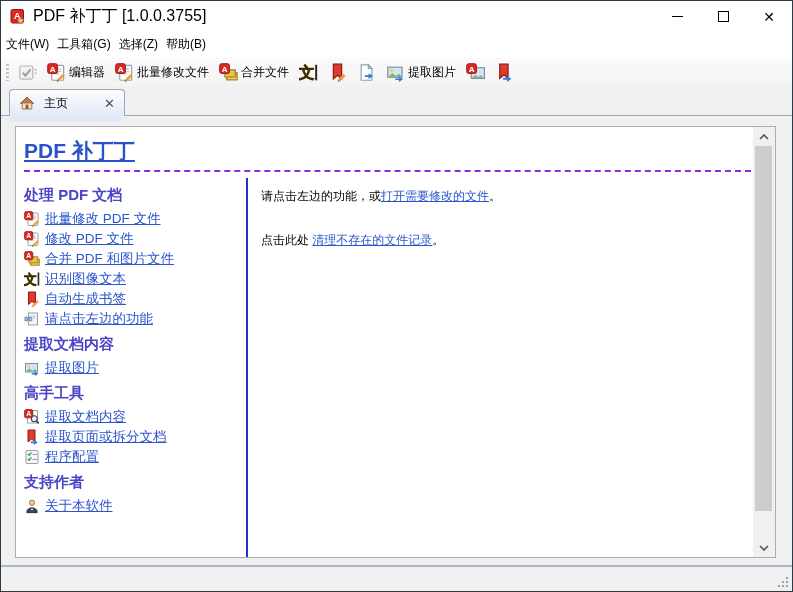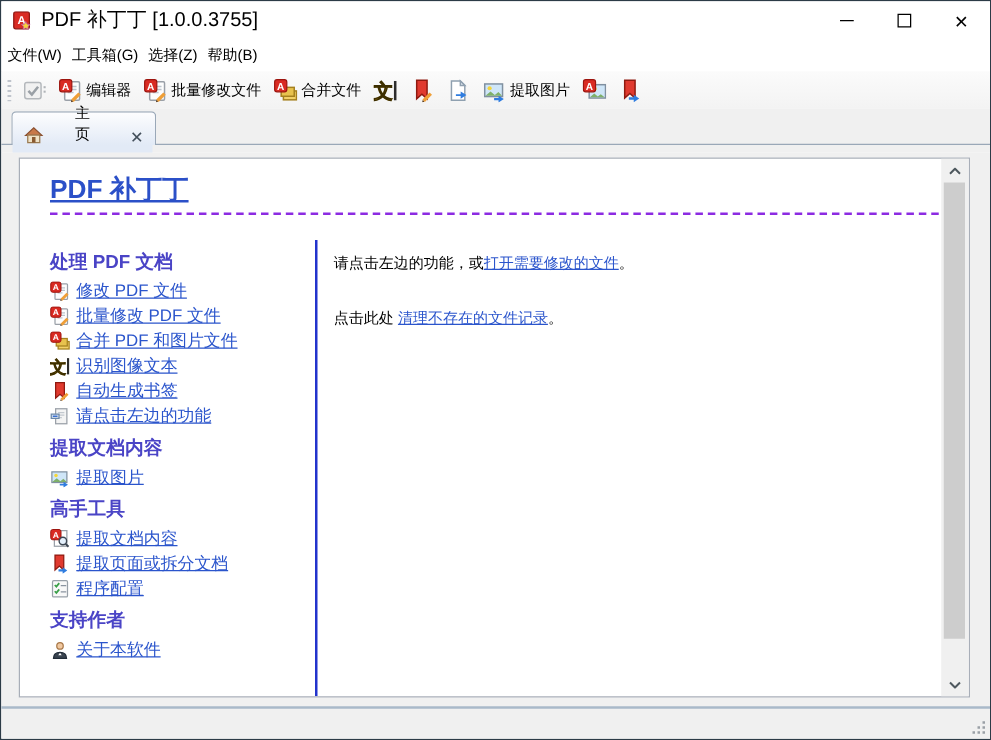--- a/index.html
+++ b/index.html
@@ -23,34 +23,34 @@
   .toolbar{height:30px;flex:none;display:flex;align-items:center;background:linear-gradient(#fbfbfb,#f3f3f3);
     font-size:12px;padding-left:2px;gap:2px;}
   .grip{width:3px;height:17px;margin:0 3px;flex:none;
     background-image:repeating-linear-gradient(#bfc4cc 0 2px,transparent 2px 4px);}
   .tool-btn{display:flex;align-items:center;gap:3px;padding:2px 4px;border-radius:2px;cursor:default;}
   .tool-btn .ico{display:flex;}
   .tool-btn .ico svg{width:19px;height:19px;display:block;}
   
   .tabstrip{height:29px;flex:none;background:#f0f0f0;display:flex;align-items:flex-end;padding-left:8px;position:relative;}
   .tabstrip::after{content:"";position:absolute;left:0;right:0;bottom:0;height:1px;background:#9aa8b8;}
-  .tab{position:relative;z-index:1;width:96px;height:26px;display:flex;align-items:flex-end;gap:25px;padding:0 9px;
+  .tab{position:relative;z-index:1;width:96px;height:26px;display:flex;align-items:center;gap:9px;padding:0 9px;
     border:1px solid #9aa8b8;border-bottom:none;border-radius:4px 4px 0 0;
     background:linear-gradient(#fdfdfe,#e2eaf6);font-size:12px;}
   .tab .ico svg{width:16px;height:16px;display:block;}
   .tab-close{margin-left:auto;color:#44505c;font-size:13px;line-height:1;}
   .tab-underlay{height:6px;flex:none;background:#f0f0f0;position:relative;}
   .tab-underlay::before{content:"";position:absolute;left:9px;top:-1px;width:112px;height:7px;background:#e2eaf6;}
   
   .content{flex:1;min-height:0;background:#f0f0f0;padding:4px 16px 7px 14px;display:flex;}
   .panel{flex:1;min-width:0;border:1px solid #a8aeb8;background:#fff;display:flex;}
-  .page{flex:1;min-width:0;padding-left:24px;overflow:hidden;display:flex;flex-direction:column;border-radius:20px;}
+  .page{flex:1;min-width:0;padding-left:8px;overflow:hidden;display:flex;flex-direction:column;border-radius:20px;}
   .page h1{margin:10px 2px 0 0;font-size:21px;font-weight:bold;color:var(--title-blue);text-decoration:underline;}
   .dashes{border:none;border-top:2px dashed var(--dash-purple);margin:5px 2px 0 0;}
-  .cols{display:flex;flex:1;min-height:0;margin-top:20px;}
+  .cols{display:flex;flex:1;min-height:0;margin-top:6px;gap:10px;}
   .left-col{width:212px;flex:none;padding-top:2px;}
   .right-col{flex:1;border-left:2px solid var(--divider-blue);padding:4px 0 0 13px;font-size:12px;}
   h2.section{margin:6px 0 4px;font-size:15px;font-weight:bold;color:var(--header-blue);}
   .side-link{display:flex;align-items:center;gap:5px;height:20px;font-size:13.5px;}
   .side-link .ico{display:flex;flex:none;}
   .side-link .ico svg{width:16px;height:16px;display:block;}
   a{color:var(--link-blue);text-decoration:underline;cursor:pointer;}
   .welcome-line1{margin-top:6px;}
   .welcome-line2{margin-top:27px;}
   
@@ -232,34 +232,34 @@
                 <span class="ico">
                   <svg viewBox="0 0 16 16">
                     <rect x="4" y="2" width="10" height="12.5" rx="0.8" fill="#fdfdfd" stroke="#9aa0a8"></rect>
                     <path d="M6 5.2h6M6 7.2h6M6 9.2h4" stroke="#bcc4cc" stroke-width="1"></path>
                     <rect x="0.6" y="0.6" width="8.2" height="8.2" rx="1.6" fill="#d92b23" stroke="#9c140e" stroke-width="0.8"></rect>
                     <text x="4.7" y="7.4" font-size="6.8" font-weight="bold" fill="#ffffff" text-anchor="middle" font-family="sans-serif">A</text>
                     <path d="M9.2 14.8 L14 10" stroke="#ef9f38" stroke-width="2.3"></path>
                     <path d="M8.2 15.8 l1.5 -0.35 -1.1 -1.1 z" fill="#503010"></path>
                   </svg>
                 </span>
-                <a>修改 PDF 文件</a>
+                <a>批量修改 PDF 文件</a>
               </div>
               <div class="side-link">
                 <span class="ico">
                   <svg viewBox="0 0 16 16">
                     <rect x="4" y="2" width="10" height="12.5" rx="0.8" fill="#fdfdfd" stroke="#9aa0a8"></rect>
                     <path d="M6 5.2h6M6 7.2h6M6 9.2h4" stroke="#bcc4cc" stroke-width="1"></path>
                     <rect x="0.6" y="0.6" width="8.2" height="8.2" rx="1.6" fill="#d92b23" stroke="#9c140e" stroke-width="0.8"></rect>
                     <text x="4.7" y="7.4" font-size="6.8" font-weight="bold" fill="#ffffff" text-anchor="middle" font-family="sans-serif">A</text>
                     <path d="M9.2 14.8 L14 10" stroke="#ef9f38" stroke-width="2.3"></path>
                     <path d="M8.2 15.8 l1.5 -0.35 -1.1 -1.1 z" fill="#503010"></path>
                   </svg>
                 </span>
-                <a>批量修改 PDF 文件</a>
+                <a>修改 PDF 文件</a>
               </div>
               <div class="side-link">
                 <span class="ico">
                   <svg viewBox="0 0 16 16">
                     <rect x="6.5" y="8.2" width="8.8" height="6" fill="#f3d168" stroke="#a5801e"></rect>
                     <rect x="5" y="5.8" width="8.8" height="6" fill="#e8c24e" stroke="#a5801e"></rect>
                     <rect x="0.6" y="0.6" width="8.2" height="8.2" rx="1.6" fill="#d92b23" stroke="#9c140e" stroke-width="0.8"></rect>
                     <text x="4.7" y="7.4" font-size="6.8" font-weight="bold" fill="#ffffff" text-anchor="middle" font-family="sans-serif">A</text>
                   </svg>
                 </span>

